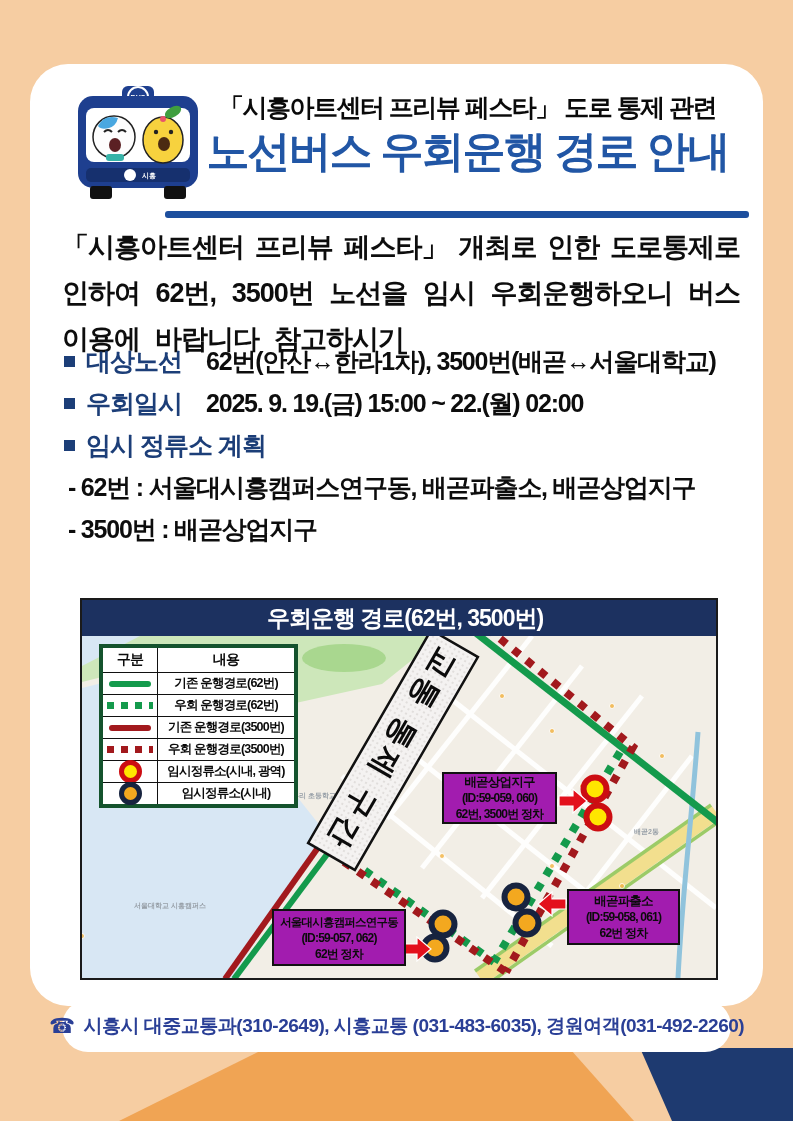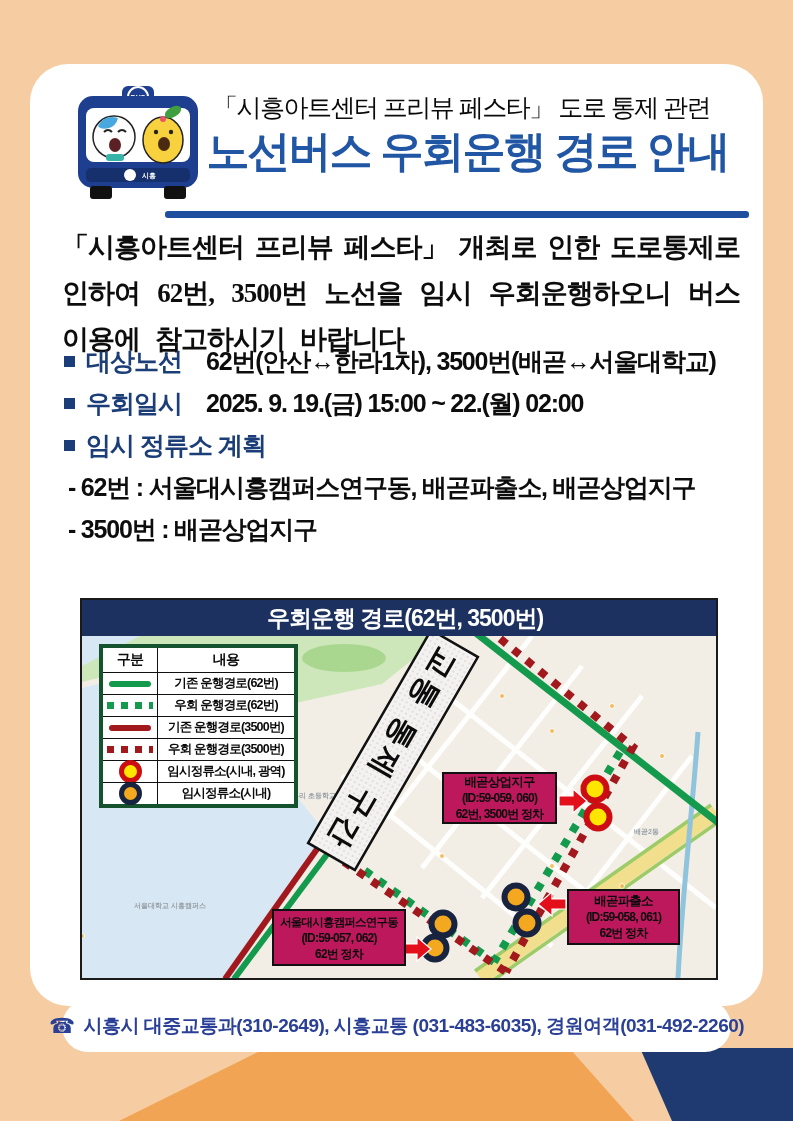--- a/index.html
+++ b/index.html
@@ -17,32 +17,32 @@
   .card{position:absolute;left:30px;top:64px;width:733px;height:942px;
     background:#ffffff;border-radius:38px;z-index:1;}
   .footer-pill{position:absolute;left:62px;top:1000px;width:669px;height:52px;
     background:#ffffff;border-radius:26px;z-index:2;
     display:flex;align-items:center;justify-content:center;gap:9px;
     color:#2a3f96;font-weight:700;font-size:19px;letter-spacing:-0.5px;white-space:nowrap;}
   .footer-pill .phone{font-size:21px;}
 
   
   .bus-icon{position:absolute;left:40px;top:20px;width:136px;height:118px;}
-  .small-title{position:absolute;left:144px;top:27px;width:575px;text-align:center;
-    font-size:25px;font-weight:400;color:#0a0a0a;letter-spacing:-1.5px;white-space:nowrap;}
+  .small-title{position:absolute;left:150px;top:27px;width:575px;text-align:center;
+    font-size:25px;font-weight:700;color:#0a0a0a;letter-spacing:-1.5px;white-space:nowrap;}
   .main-title{position:absolute;left:150px;top:59px;width:575px;text-align:center;
     font-size:43px;font-weight:800;color:#2156a5;letter-spacing:-2px;white-space:nowrap;}
   .divider{position:absolute;left:135px;top:147px;width:584px;height:7px;
     background:#1d4f9e;border-radius:3px;}
 
   
   .intro{position:absolute;left:32px;top:160px;width:678px;
     font-size:27px;font-weight:800;color:#0d0d0d;letter-spacing:-1px;}
   .intro .line{height:46px;display:flex;align-items:center;}
-  .intro .line.justify{justify-content:space-between;font-family:Liberation Serif, serif;}
+  .intro .line.justify{justify-content:space-between;}
   .intro .line.last{gap:15px;}
 
   
   .bullets{position:absolute;left:34px;top:276px;width:682px;}
   .b-row{height:42px;display:flex;align-items:center;white-space:nowrap;
     font-size:25px;font-weight:800;letter-spacing:-1px;}
   .b-row .sq{width:11px;height:11px;background:#1c3e78;margin-right:11px;flex:0 0 auto;}
   .b-row .lbl{color:#1c3e78;margin-right:24px;}
   .b-row .val{color:#0d0d0d;letter-spacing:-1.2px;}
   .b-row.sub{color:#0d0d0d;padding-left:4px;letter-spacing:-1.2px;}
@@ -66,21 +66,21 @@
   .sym-dash{width:46px;height:7px;}
   .g-solid{background:#149a4c;}
   .r-solid{background:#a2191d;}
   .g-dash{background:repeating-linear-gradient(90deg,#149a4c 0 7px,transparent 7px 14px);}
   .r-dash{background:repeating-linear-gradient(90deg,#a2191d 0 7px,transparent 7px 14px);}
   .sym-stop{width:13px;height:13px;border-radius:50%;}
   .stop-metro{background:#ffe600;border:5px solid #cc0d12;}
   .stop-city{background:#f3a81f;border:5px solid #17233f;}
 
   
-  .callout{position:absolute;background:#be185d;border:2px solid #111;box-sizing:border-box;
+  .callout{position:absolute;background:#a21caf;border:2px solid #111;box-sizing:border-box;
     display:flex;flex-direction:column;align-items:center;justify-content:center;
     font-weight:800;color:#0b0b0b;text-align:center;line-height:16px;letter-spacing:-0.8px;}
   .callout .l1{font-size:12.5px;}
   .callout .l2,.callout .l3{font-size:12px;}
   .co-1{left:360px;top:136px;width:115px;height:52px;}
   .co-2{left:485px;top:240px;width:113px;height:56px;margin-top:13px;}
   .co-3{left:190px;top:273px;width:134px;height:57px;}
 </style>
 </head>
 <body>
@@ -134,22 +134,22 @@
           <span>인하여</span>
           <span>62번,</span>
           <span>3500번</span>
           <span>노선을</span>
           <span>임시</span>
           <span>우회운행하오니</span>
           <span>버스</span>
         </div>
       <div class="line last">
           <span>이용에</span>
+          <span>바랍니다</span>
           <span>참고하시기</span>
-          <span>바랍니다</span>
         </div>
     </div>
 
     <div class="bullets">
       <div class="b-row">
         <span class="sq"></span>
         <span class="lbl">대상노선</span>
         <span class="val">62번(안산↔한라1차), 3500번(배곧↔서울대학교)</span>
       </div>
       <div class="b-row">

